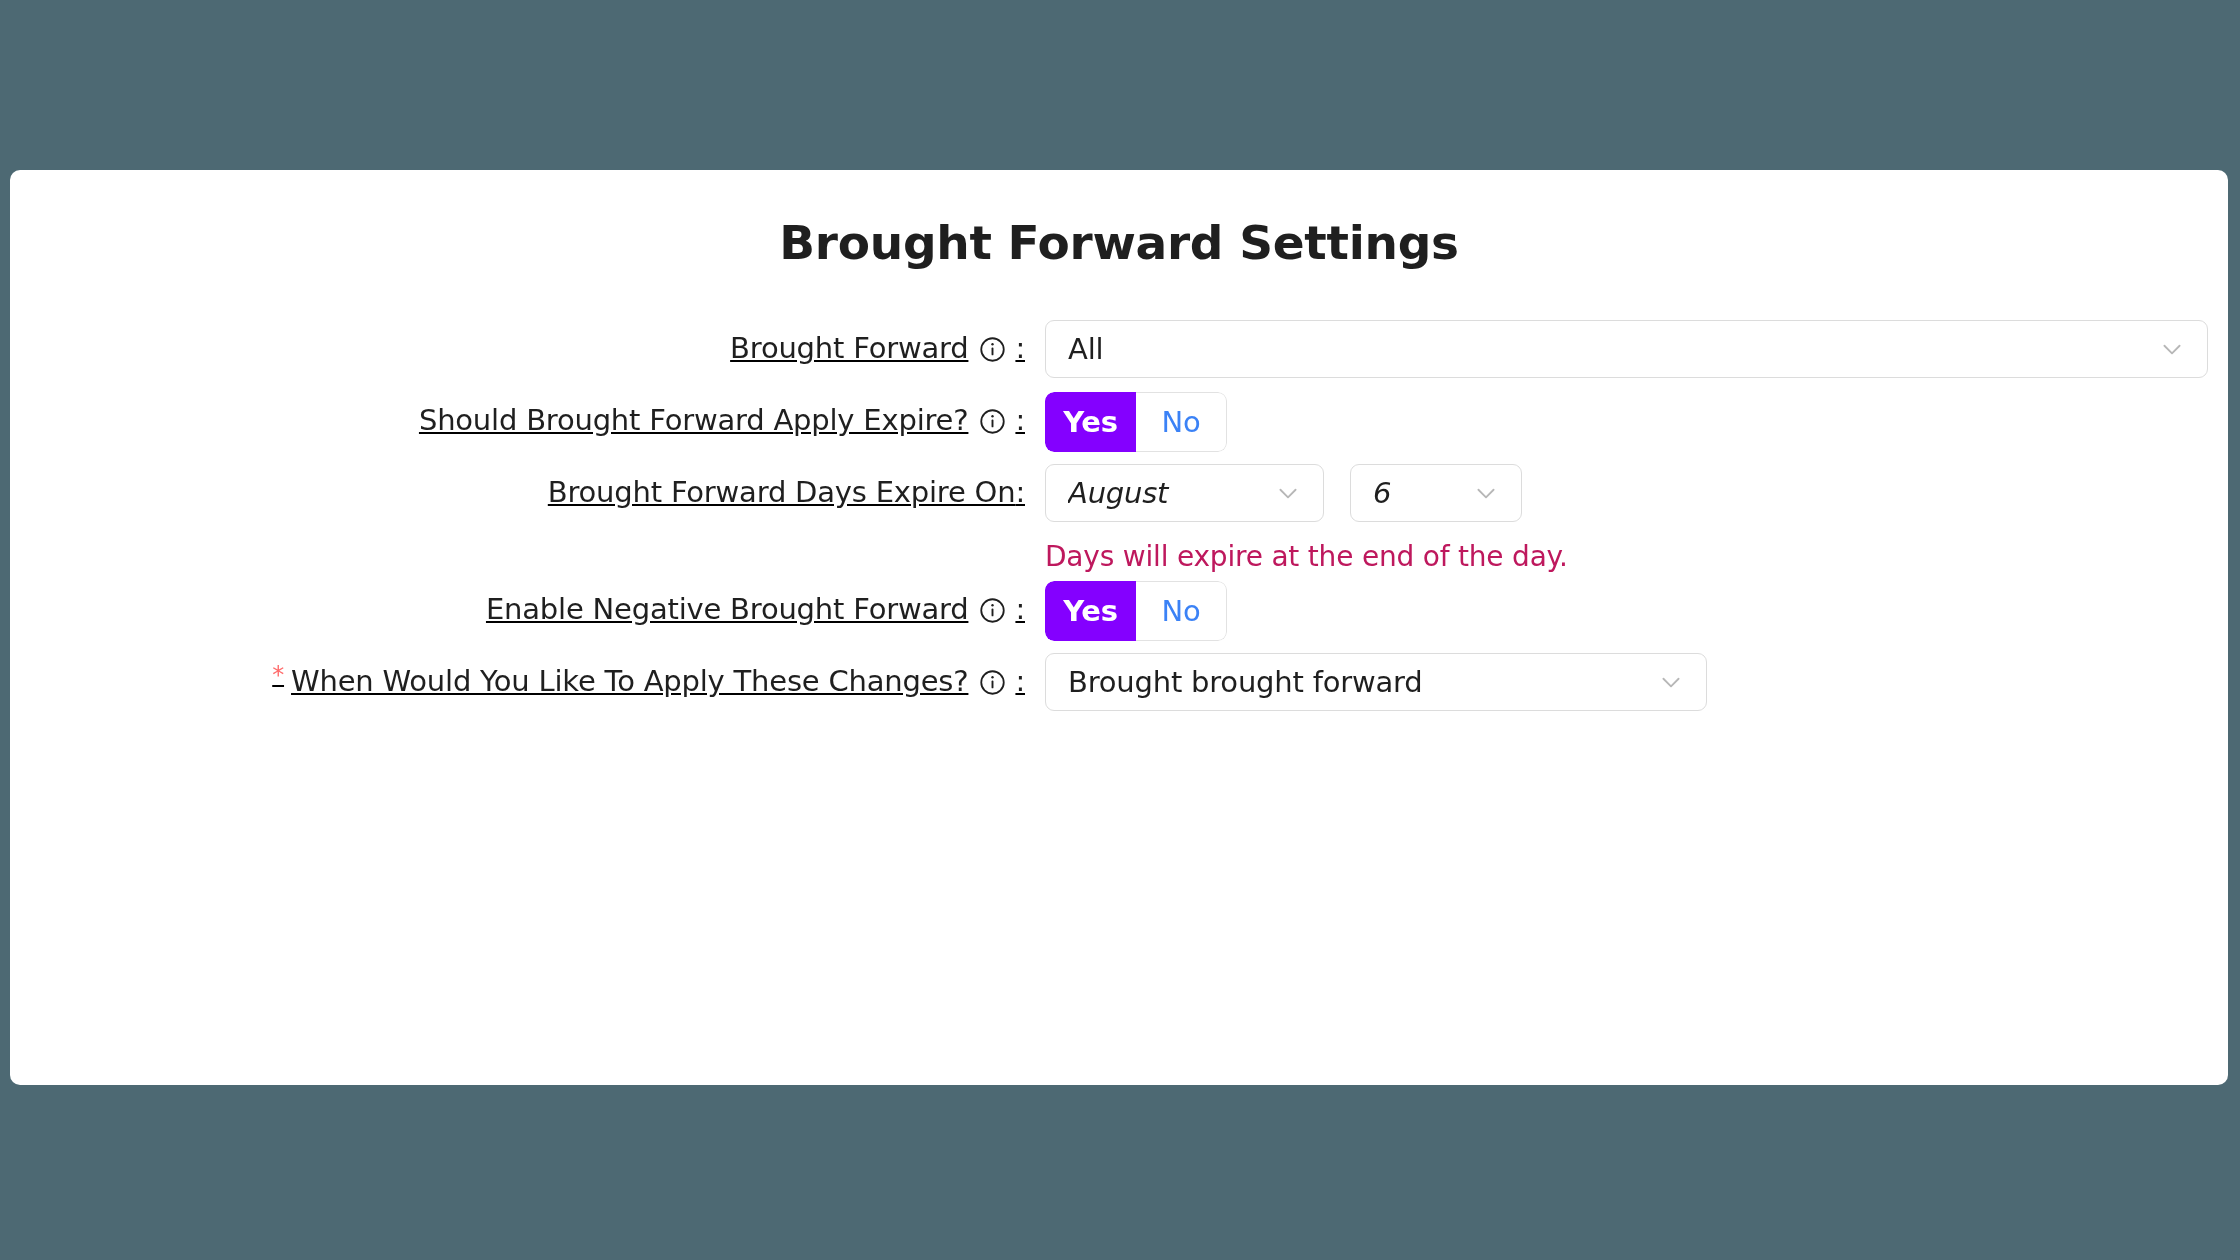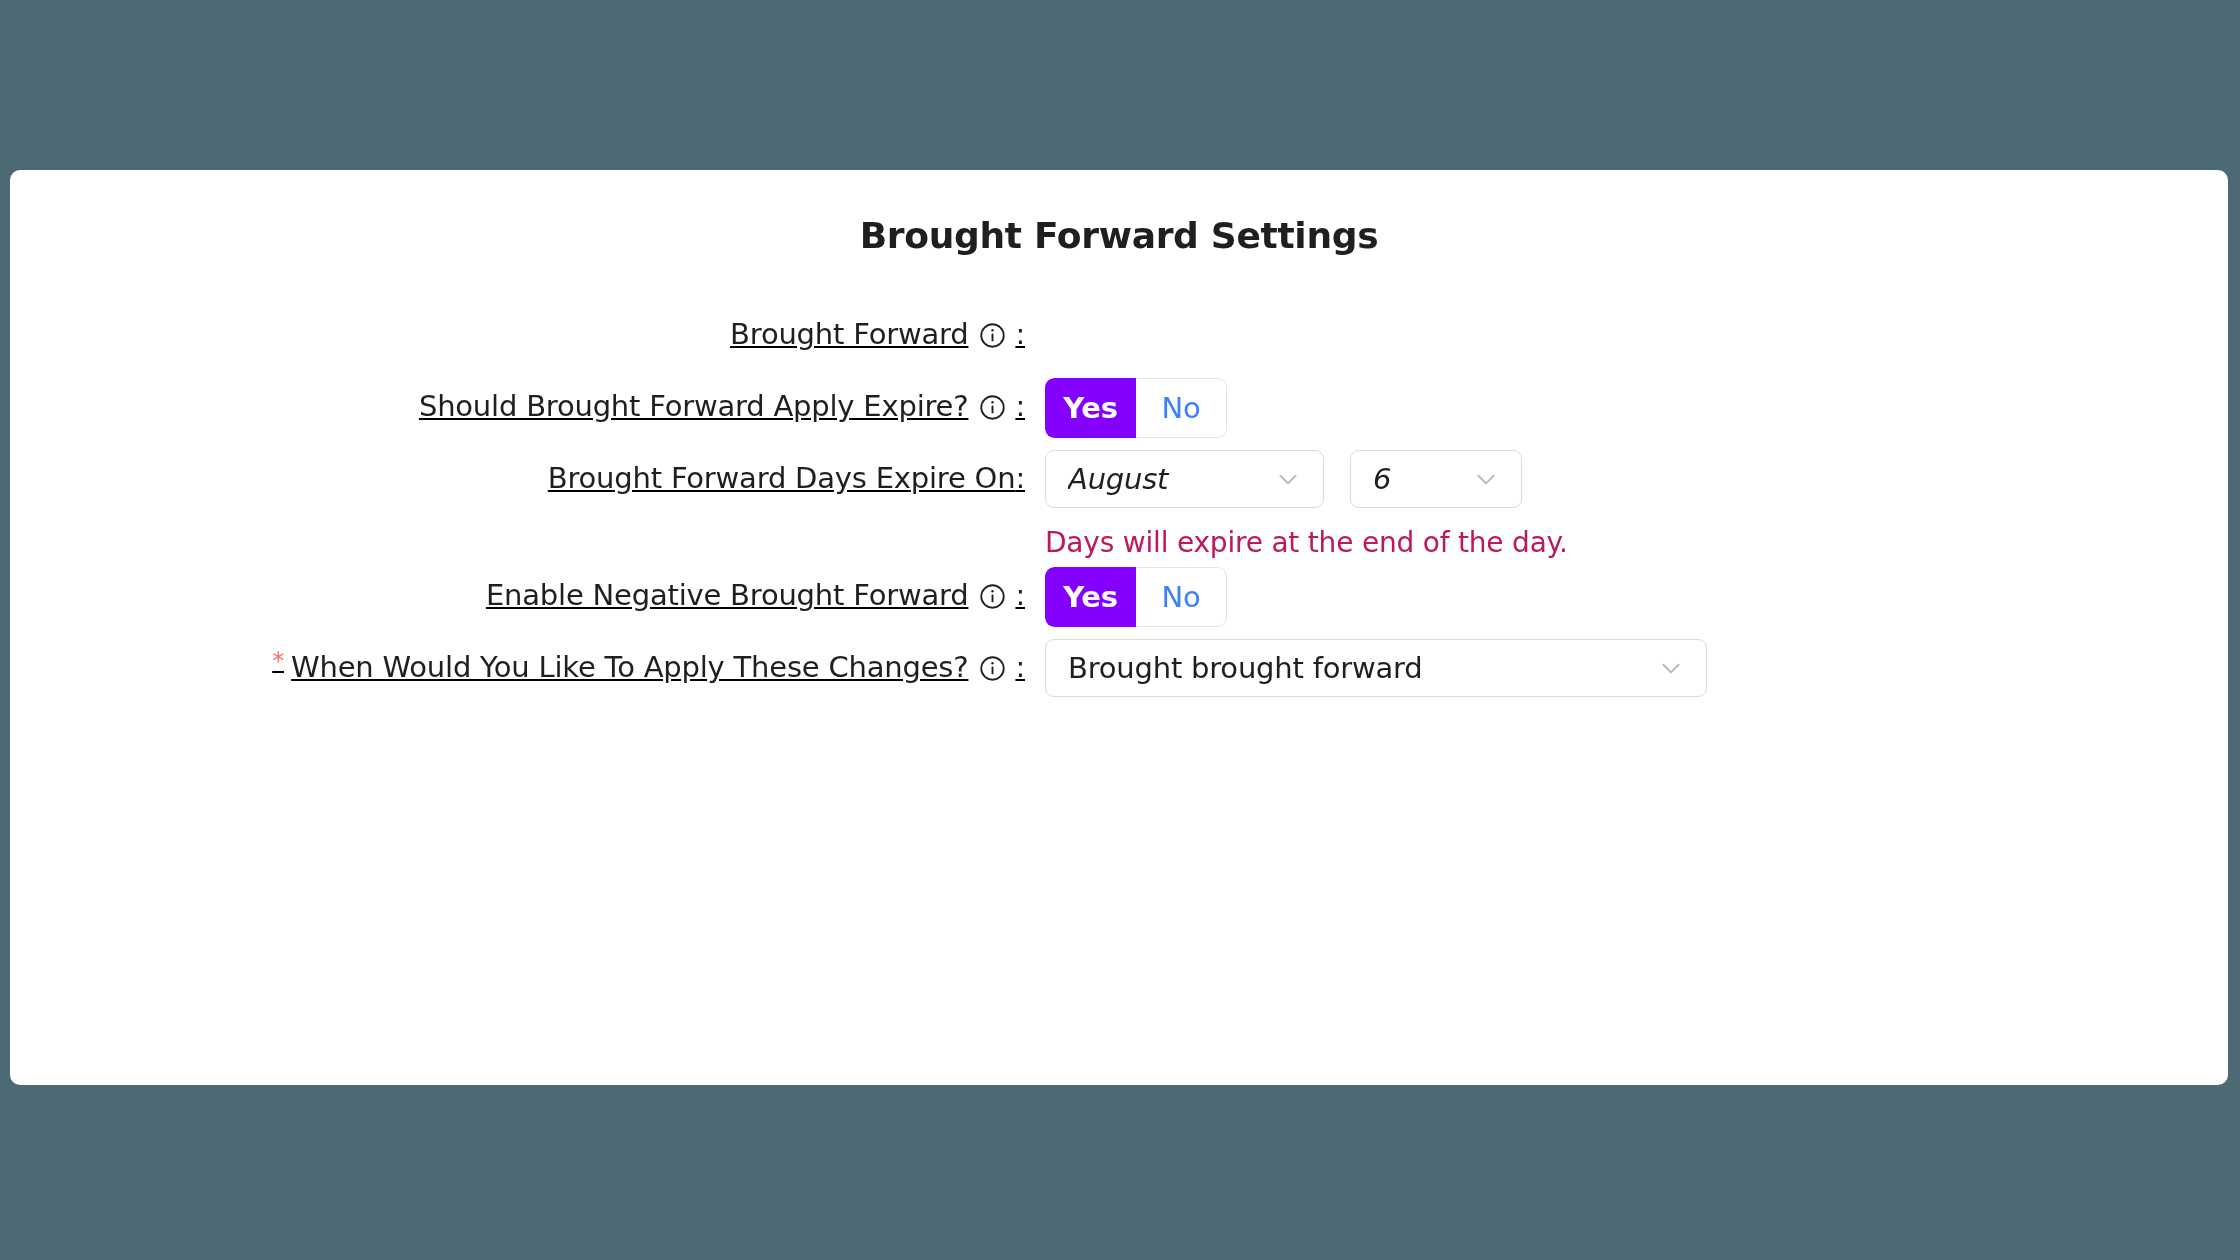--- a/index.html
+++ b/index.html
@@ -19,21 +19,21 @@
     left: 10px;
     top: 170px;
     width: 2218px;
     height: 915px;
     background: #ffffff;
     border-radius: 10px;
   }
 
   .page-title {
     text-align: center;
-    font-size: 36px;
+    font-size: 47px;
     font-weight: bold;
     color: #1f1f1f;
     letter-spacing: -0.3px;
     margin: 0;
     padding-top: 45px;
     font-family: "DejaVu Sans", sans-serif;
   }
 
   .form {
     position: relative;
@@ -198,20 +198,30 @@
           <span>Brought Forward</span>
           <span class="info-icon">
             <svg width="27" height="27" viewBox="0 0 24 24" fill="none">
               <circle cx="12" cy="12" r="10" stroke="#1f1f1f" stroke-width="1.6"></circle>
               <circle cx="12" cy="7.3" r="1.05" fill="#1f1f1f"></circle>
               <rect x="11.15" y="10.2" width="1.7" height="7" rx="0.8" fill="#1f1f1f"></rect>
             </svg>
           </span>
           <span class="colon">:</span>
         </span>
+      </div>
+      <div class="control-col">
+        <div class="select select-bf">
+          <span class="value">All</span>
+          <span class="chev">
+            <svg width="26" height="26" viewBox="0 0 24 24" fill="none">
+              <path d="M5 9 L12 16 L19 9" stroke="#b7b7b7" stroke-width="1.7" stroke-linecap="round" stroke-linejoin="round"></path>
+            </svg>
+          </span>
+        </div>
       </div>
     </div>
 
     <div class="row r2">
       <div class="label-col">
         <span class="label-text">
           <span>Should Brought Forward Apply Expire?</span>
           <span class="info-icon">
             <svg width="27" height="27" viewBox="0 0 24 24" fill="none">
               <circle cx="12" cy="12" r="10" stroke="#1f1f1f" stroke-width="1.6"></circle>

